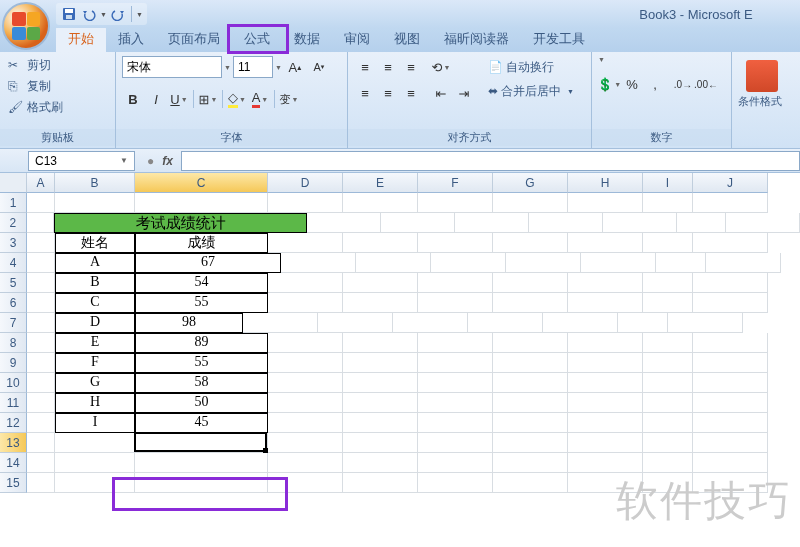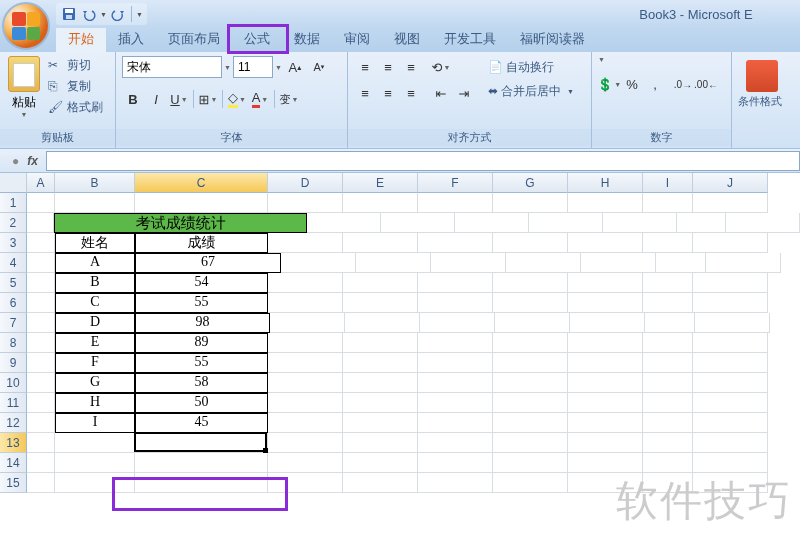--- a/index.html
+++ b/index.html
@@ -104,34 +104,29 @@
 </div>
 
 <div class="tabs" id="tabs">
     <div class="tab active">开始</div>
     <div class="tab">插入</div>
     <div class="tab">页面布局</div>
     <div class="tab">公式</div>
     <div class="tab">数据</div>
     <div class="tab">审阅</div>
     <div class="tab">视图</div>
+    <div class="tab">福昕阅读器</div>
     <div class="tab">开发工具</div>
-    <div class="tab">福昕阅读器</div>
   </div>
 
 <div class="highlight-box hb1"></div>
 
 <div class="ribbon">
   <div class="group" style="width:116px">
     <div class="group-body">
-      <div class="paste-btn">
-        <div class="paste-icon"></div>
-        <div>粘贴</div>
-        <div style="font-size:7px;color:#666">▼</div>
-      </div>
       <div class="clip-btns">
         <div class="clip-btn">
             <span class="mini-icon">✂</span>
             <span>剪切</span>
           </div>
         <div class="clip-btn">
             <span class="mini-icon">⎘</span>
             <span>复制</span>
           </div>
         <div class="clip-btn">
@@ -235,20 +230,24 @@
 
   <div class="group" style="width:60px;border-right:none">
     <div class="cf-btn">
       <div class="cf-icon"></div>
       <div style="font-size:11px;color:#3b5a82">条件格式</div>
     </div>
   </div>
 </div>
 
 <div class="namebox-row">
+  <div class="namebox">
+    <span>C13</span>
+    <span class="dd">▼</span>
+  </div>
   <div class="fx-btns">
     <span style="cursor:pointer">●</span>
     <span class="fx-label">fx</span>
   </div>
   <div class="formula-bar"></div>
 </div>
 
 <div class="grid-area" id="grid">
     <div class="col-headers">
       <div class="corner"></div>
@@ -337,21 +336,21 @@
       <div class="cell" style="width: 75px;"></div>
       <div class="cell" style="width: 75px;"></div>
       <div class="cell" style="width: 75px;"></div>
       <div class="cell" style="width: 50px;"></div>
       <div class="cell" style="width: 75px;"></div>
     </div>
     <div class="row">
       <div class="row-h">7</div>
       <div class="cell" style="width: 28px;"></div>
       <div class="tbl-cell" style="width: 80px;">D</div>
-      <div class="tbl-cell" style="width: 135px;">98</div>
+      <div class="tbl-cell" style="width: 108px;">98</div>
       <div class="cell" style="width: 75px;"></div>
       <div class="cell" style="width: 75px;"></div>
       <div class="cell" style="width: 75px;"></div>
       <div class="cell" style="width: 75px;"></div>
       <div class="cell" style="width: 75px;"></div>
       <div class="cell" style="width: 50px;"></div>
       <div class="cell" style="width: 75px;"></div>
     </div>
     <div class="row">
       <div class="row-h">8</div>

